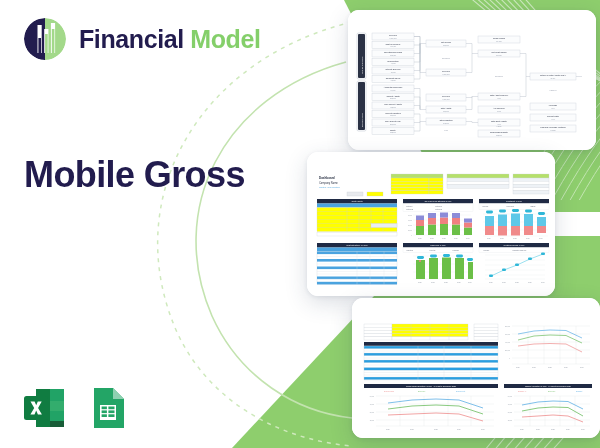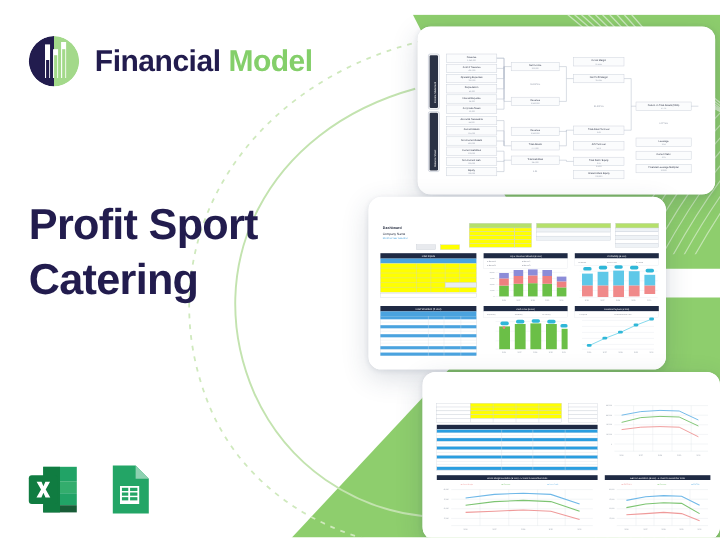--- a/index.html
+++ b/index.html
@@ -3,21 +3,21 @@
 <meta charset="utf-8">
 <style>
   * { box-sizing: border-box; margin:0; padding:0; }
   html,body { width:600px; height:448px; }
   body {
     font-family: "Liberation Sans", sans-serif;
     background:#ffffff;
     position:relative;
     overflow:hidden;
   }
-  #stage { position:absolute; inset:0; overflow:hidden; background:#fff;margin-top:12px; }
+  #stage { position:absolute; inset:0; overflow:hidden; background:#fff; }
 
   
   .bg-svg { position:absolute; inset:0; width:600px; height:448px; }
 
   
   .brand {
     position:absolute; left:22px; top:16px;
     display:flex; align-items:center; gap:11px; z-index:6;
   }
   .brand-mark { width:46px; height:46px; position:relative; flex:0 0 auto; }
@@ -160,22 +160,21 @@
           <path d="M14,36 L34,14 L34,18 L16,38 Z" fill="#ffffff" opacity=".0"></path>
         </g>
       </svg>
     </div>
     <div class="brand-text">
       <span class="w1">Financial</span><span>&nbsp;</span><span class="w2">Model</span>
     </div>
   </div>
 
   <div class="headline">
-    <div>Profit Sport</div>
-    <div>Catering</div>
+    <div>Mobile Gross</div>
   </div>
 
   <div class="formats">
     <svg class="fmt" viewBox="0 0 48 48">
       <rect x="16" y="5" width="28" height="12" fill="#21a366"></rect>
       <rect x="16" y="17" width="28" height="10" fill="#33ad6d"></rect>
       <rect x="16" y="27" width="28" height="10" fill="#21a366"></rect>
       <rect x="16" y="37" width="28" height="6" fill="#185c37"></rect>
       <rect x="16" y="5" width="14" height="38" fill="#107c41"></rect>
       <rect x="4" y="12" width="24" height="24" rx="2.5" fill="#107c41"></rect>

